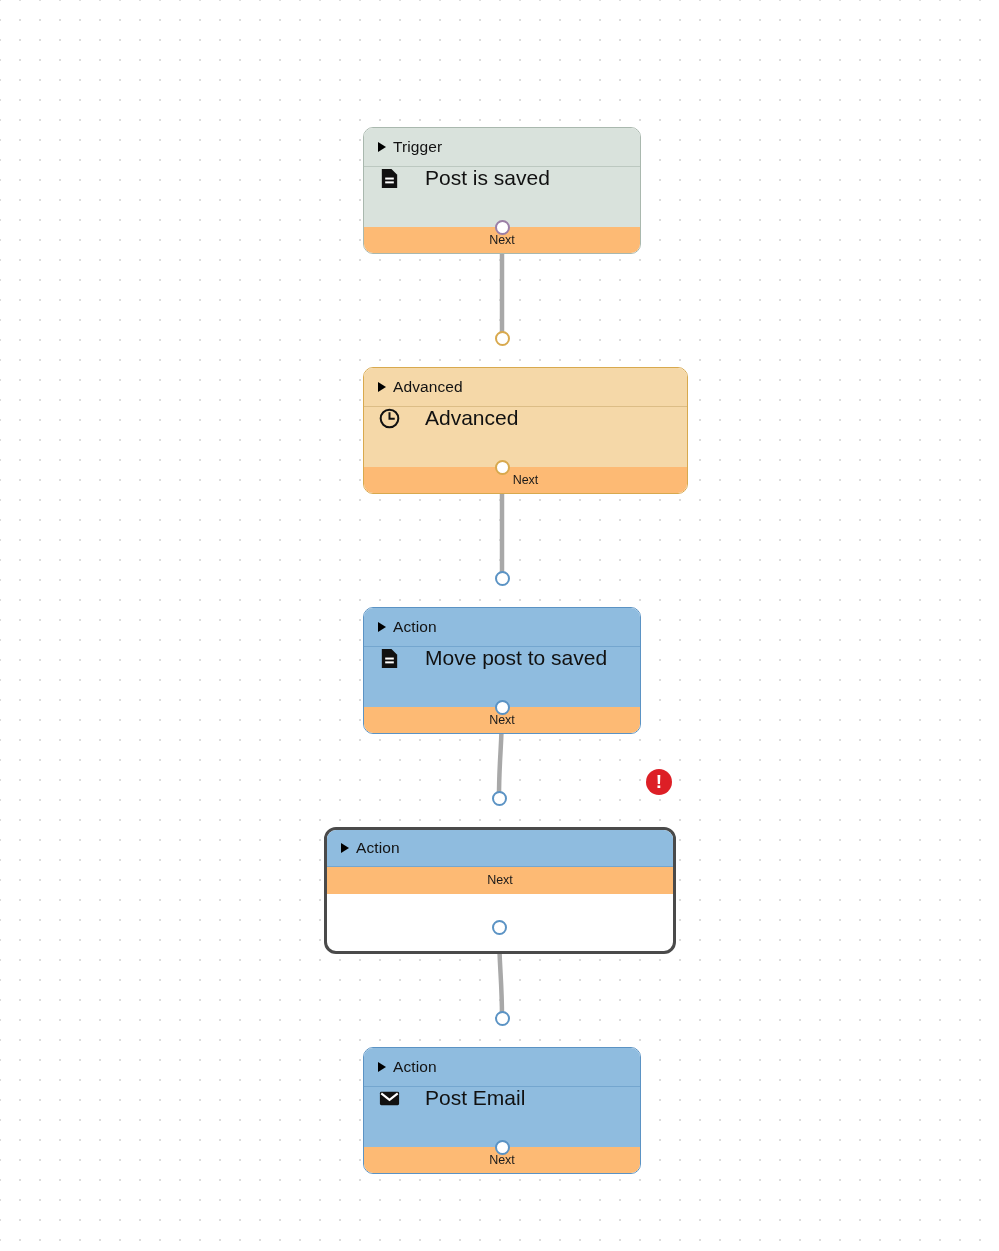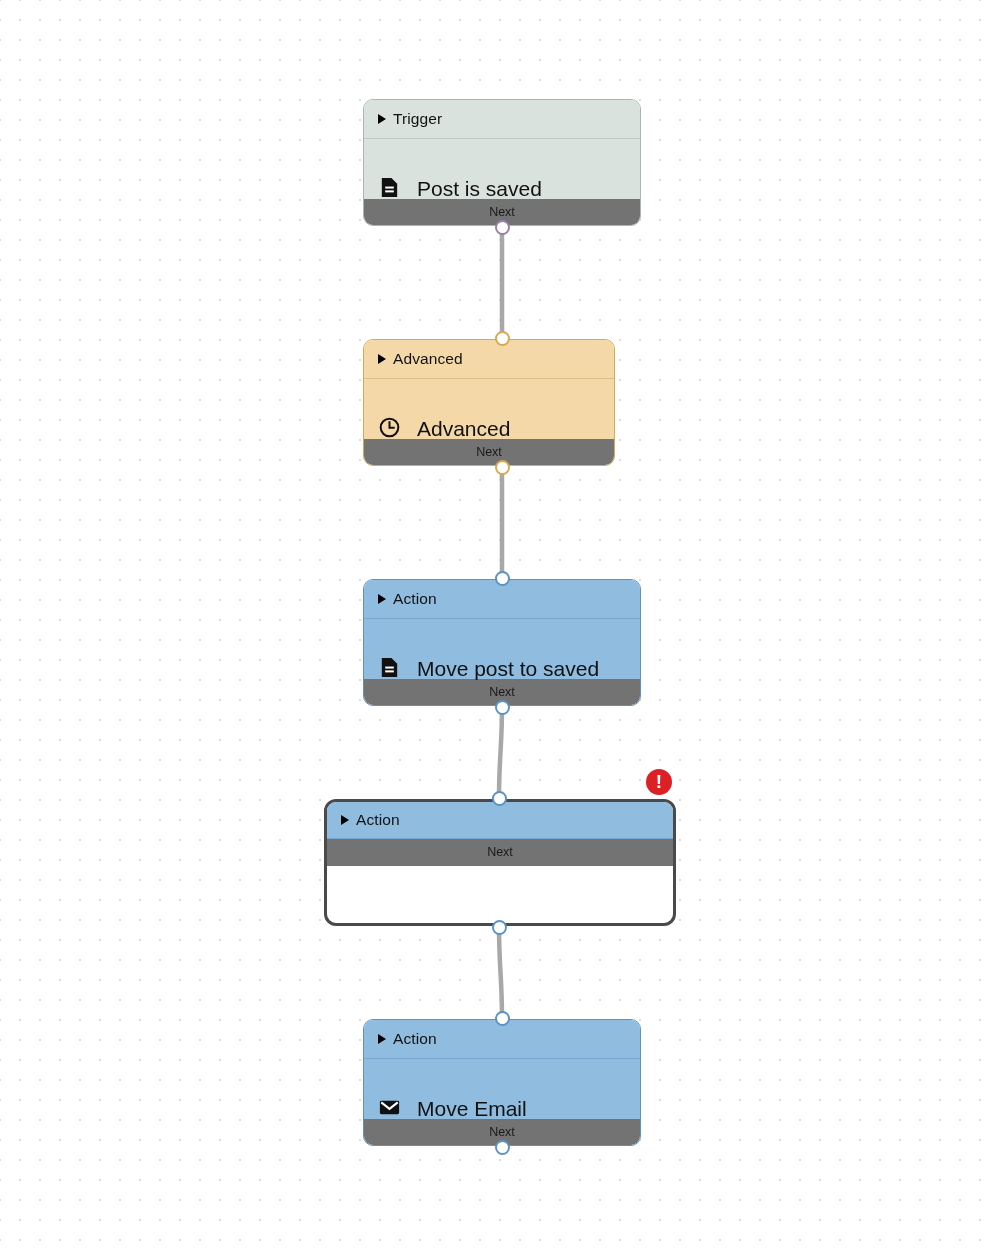--- a/index.html
+++ b/index.html
@@ -36,20 +36,21 @@
     pointer-events: none;
   }
 
   
   .node {
     position: absolute;
     box-sizing: border-box;
     border-radius: 10px;
     background: #ffffff;
     overflow: hidden;
+    margin-top: 28px;
   }
   .node.sel {
     border: 3px solid #4a4a4a;
     border-radius: 12px;
     z-index: 6;
   }
   .node:not(.sel) {
     border: 1px solid var(--edge);
   }
 
@@ -74,43 +75,43 @@
   }
   .head-label {
     font-size: 15.5px;
     color: #121212;
     letter-spacing: 0.1px;
     line-height: 1;
   }
 
   .node-body {
     display: flex;
-    align-items: flex-end;
-    gap: 16px;
+    align-items: flex-start;
+    gap: 24px;
     padding: 0 14px;
     height: 60px;
     background: var(--fill);
     box-sizing: border-box;
   }
   .body-icon {
     width: 23px;
     height: 23px;
     flex: none;
     display: block;
   }
   .body-label {
     font-size: 21px;
     color: #111111;
     line-height: 1;
     white-space: nowrap;
   }
 
   .node-foot {
     height: 27px;
-    background: #737373;
+    background: #fdba74;
     display: flex;
     align-items: center;
     justify-content: center;
     box-sizing: border-box;
   }
   .foot-label {
     font-size: 12.5px;
     color: #1a1a1a;
     line-height: 1;
   }
@@ -172,21 +173,21 @@
         <rect x="7.5" y="15" width="9" height="2.1" fill="#ffffff"></rect>
       </svg>
       <span class="body-label">Post is saved</span>
     </div>
     <div class="node-foot">
       <span class="foot-label">Next</span>
     </div>
   </div>
   <div class="port" style="left:494.5px; top:219.5px; border-color:#9b7fa6;"></div>
 
-  <div class="node" style="--fill:#f5d8a8; --edge:#d8a94e; --sep:#dcbd86; left:363px; top:339px; width:252px; height:127px;">
+  <div class="node" style="--fill:#f5d8a8; --edge:#d8a94e; --sep:#dcbd86; left:363px; top:339px; width:325px; height:127px;">
     <div class="node-head">
       <span class="tri"></span>
       <span class="head-label">Advanced</span>
     </div>
     <div class="node-body">
       <svg class="body-icon" viewBox="0 0 24 24">
         <circle cx="12" cy="12" r="9.2" fill="none" stroke="#111111" stroke-width="2.1"></circle>
         <path d="M12 6.4 V12.3 H16.4" fill="none" stroke="#111111" stroke-width="2.1" stroke-linecap="square"></path>
       </svg>
       <span class="body-label">Advanced</span>
@@ -236,21 +237,21 @@
   <div class="node" style="--fill:#8fbcdf; --edge:#5b93c4; --sep:#74a6cf; left:363px; top:1019px; width:278px; height:127px;">
     <div class="node-head">
       <span class="tri"></span>
       <span class="head-label">Action</span>
     </div>
     <div class="node-body">
       <svg class="body-icon" viewBox="0 0 24 24">
         <rect x="2" y="5" width="20" height="14" rx="1.5" fill="#111111"></rect>
         <path d="M3.4 6.6 L12 13.4 L20.6 6.6" fill="none" stroke="#ffffff" stroke-width="2.2"></path>
       </svg>
-      <span class="body-label">Move Email</span>
+      <span class="body-label">Post Email</span>
     </div>
     <div class="node-foot">
       <span class="foot-label">Next</span>
     </div>
   </div>
   <div class="port" style="left:494.5px; top:1010.5px; border-color:#5b93c4;"></div>
   <div class="port" style="left:494.5px; top:1139.5px; border-color:#5b93c4;"></div>
 
 </div>
 

